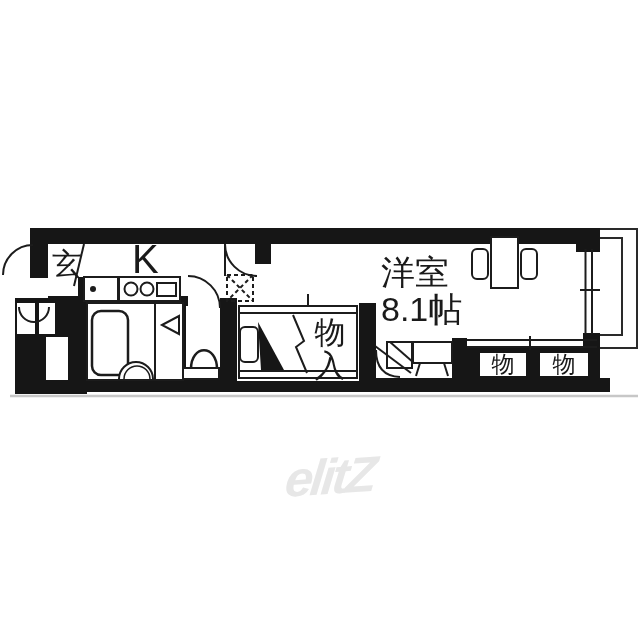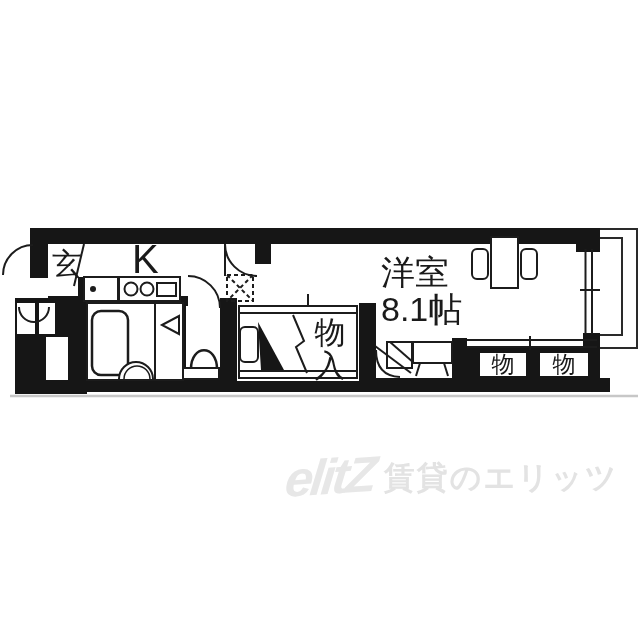--- a/index.html
+++ b/index.html
@@ -161,15 +161,14 @@
     </g>
 
     <text x="52" y="274" font-size="30">玄</text>
     <text x="132" y="273" font-size="40">K</text>
     <text x="381" y="284" font-size="34">洋室</text>
     <text x="381" y="321" font-size="34">8.1帖</text>
   </svg>
 
   <div class="watermark">
     <span class="wm-logo">elitZ</span>
-    <span class="wm-text">賃貸のエリッツ</span>
   </div>
 </div>
 
 </body></html>

